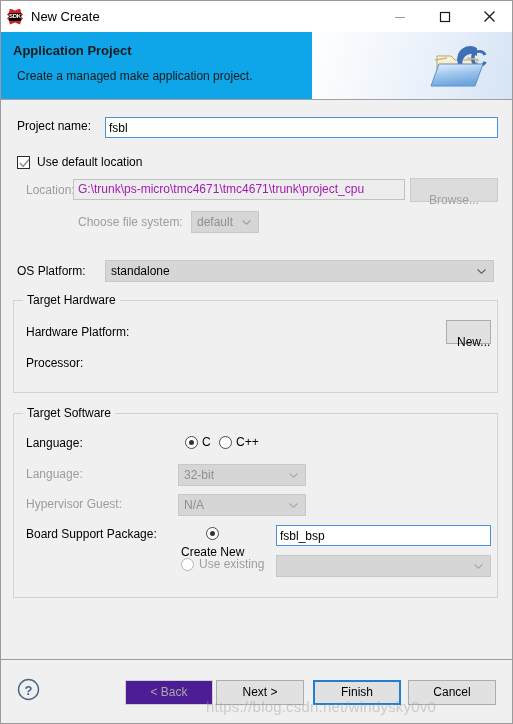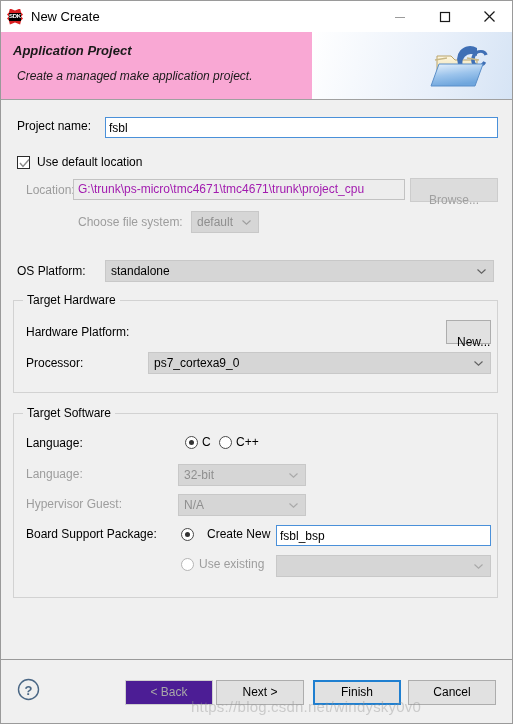--- a/index.html
+++ b/index.html
@@ -88,27 +88,26 @@
     display: flex;
     align-items: center;
     justify-content: center;
   }
   .wbtn svg { display: block; }
 
   
   .headerband {
     height: 68px;
     min-height: 68px;
-    background: #f9a8d4;
+    background: #0ea5e9;
     border-bottom: 1px solid #a0a0a0;
     position: relative;
     padding: 6px 0 16px 12px;
     box-sizing: border-box;
     overflow: hidden;
-    font-style: italic;
   }
   .header-grad {
     position: absolute;
     right: 0; top: 0;
     width: 200px; height: 68px;
     background: linear-gradient(105deg, rgba(255,255,255,1) 0%, rgba(233,240,250,1) 60%, rgba(214,228,245,1) 100%);
   }
   .hdr-title {
     position: relative;
     font-size: 13px;
@@ -285,21 +284,21 @@
   }
   .footer .fbtn.disabled { color: #a8a8a8; background: #4c1d95; border-color: #cfcfcf; }
   .footer .fbtn.default {
     border: 2px solid #1f7fd0;
     line-height: 21px;
     background: #e1e1e1;
   }
 
   .watermark {
     position: absolute;
-    left: 305px;
+    left: 320px;
     top: 697px;
     font-size: 15px;
     color: rgba(150,150,150,0.42);
     white-space: nowrap;
     letter-spacing: 0.2px;
     transform: translateX(-50%);
     pointer-events: none;
     font-family: "Liberation Sans", sans-serif;
   }
 </style>
@@ -415,28 +414,20 @@
       <div class="gtitle">Target Hardware</div>
 
       <div class="row" style="left:12px; top:24px;">
         <span class="lbl">Hardware Platform:</span>
       </div>
       <div class="btn" style="position:absolute; left:432px; top:19px; width:45px; height:24px; line-height:22px; text-align:center;">New...</div>
 
       <div class="row" style="left:12px; top:55px;">
         <span class="lbl">Processor:</span>
       </div>
-      <div class="combo" style="position:absolute; left:134px; top:51px; width:343px;">
-        <span>ps7_cortexa9_0</span>
-        <span class="arrow">
-          <svg width="9" height="5" viewBox="0 0 9 5">
-              <polyline points="0.5,0.5 4.5,4.2 8.5,0.5" fill="none" stroke="#606060" stroke-width="1.1"></polyline>
-            </svg>
-        </span>
-      </div>
     </div>
 
     <div class="group" style="left:12px; top:313px; width:485px; height:185px;">
       <div class="gtitle">Target Software</div>
 
       <div class="row" style="left:12px; top:22px;">
         <span class="lbl">Language:</span>
       </div>
       <div class="row" style="left:171px; top:21px; gap:4px;">
         <span class="radio on"></span>
@@ -467,21 +458,21 @@
         <span class="arrow">
           <svg width="9" height="5" viewBox="0 0 9 5">
               <polyline points="0.5,0.5 4.5,4.2 8.5,0.5" fill="none" stroke="#a8a8a8" stroke-width="1.1"></polyline>
             </svg>
         </span>
       </div>
 
       <div class="row" style="left:12px; top:113px;">
         <span class="lbl">Board Support Package:</span>
       </div>
-      <div class="row" style="left:167px; top:113px; gap:13px;">
+      <div class="row" style="left:167px; top:113px; gap:5px;flex-direction:column;">
         <span class="radio on"></span>
         <span class="lbl">Create New</span>
       </div>
       <input class="txt" type="text" style="position: absolute; left: 262px; top: 111px; width: 215px;" value="fsbl_bsp">
 
       <div class="row" style="left:167px; top:143px; gap:5px;">
         <span class="radio dim"></span>
         <span class="lbl dim">Use existing</span>
       </div>
       <div class="combo dim" style="position:absolute; left:262px; top:141px; width:215px;">

